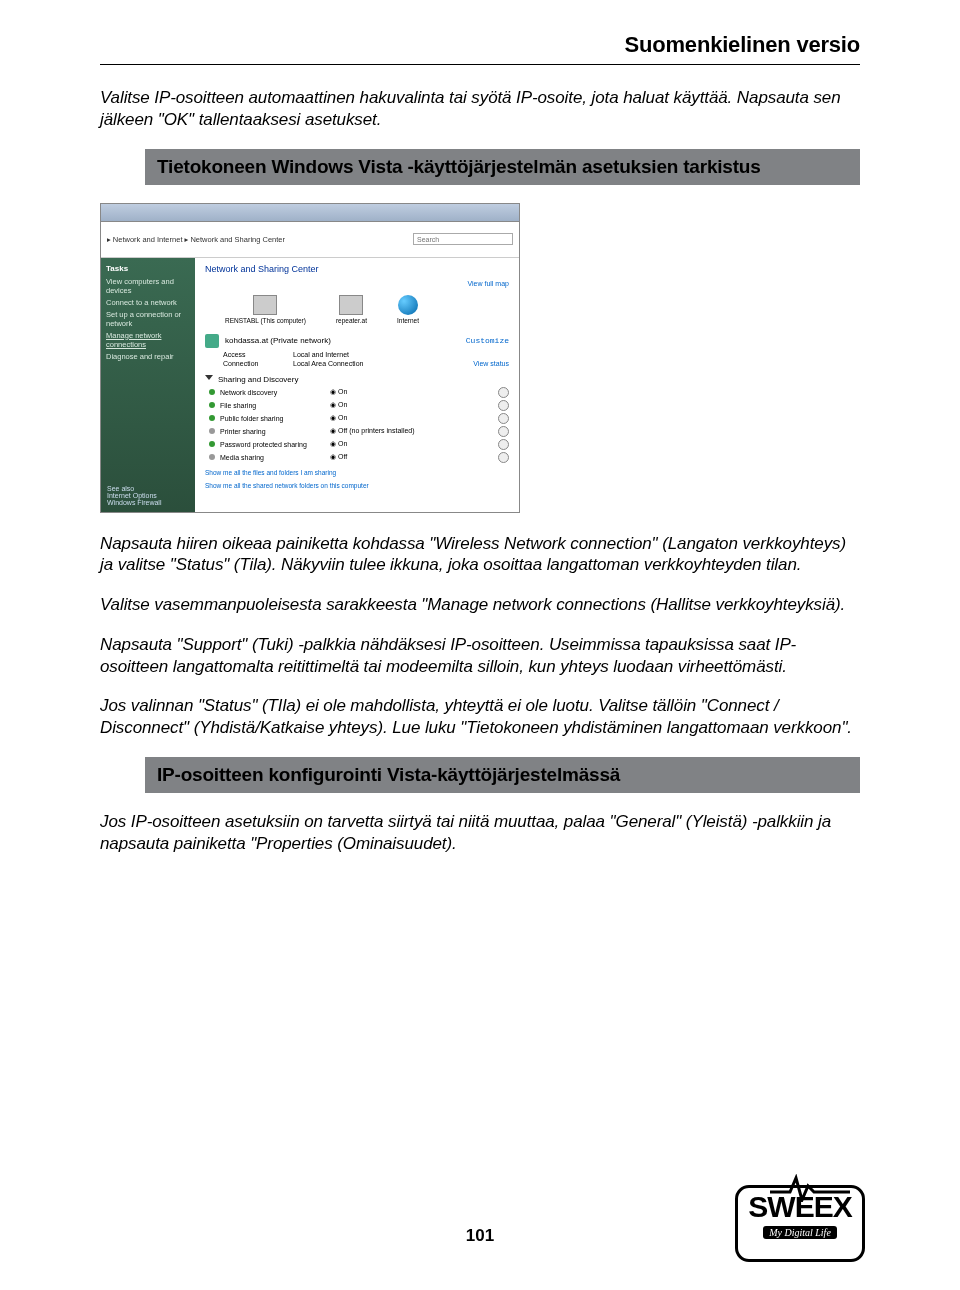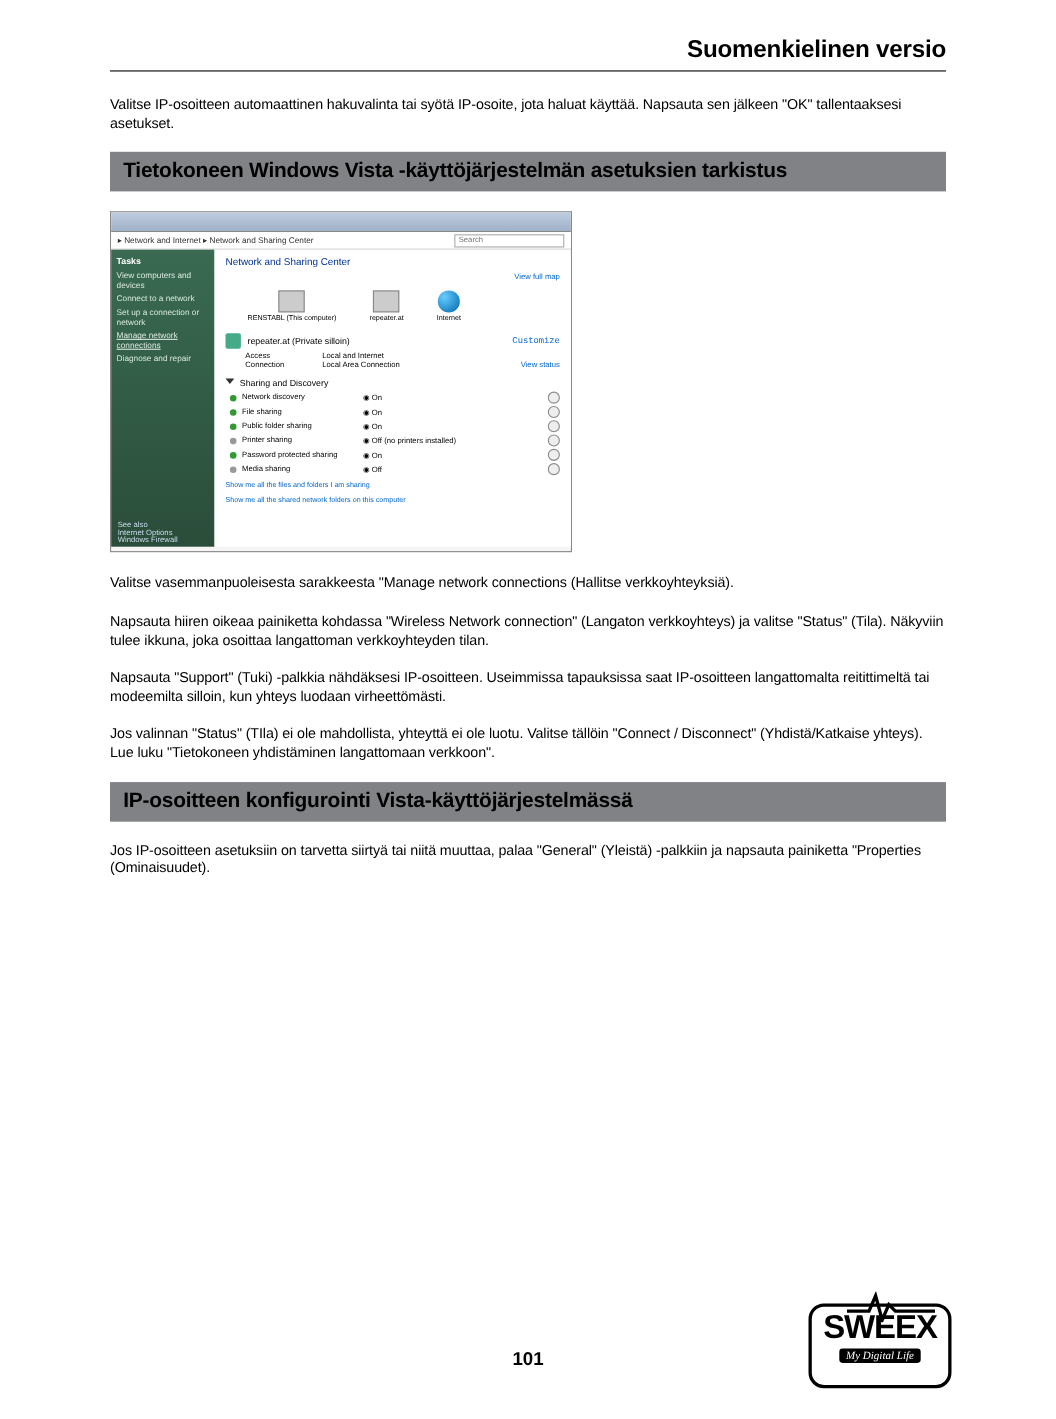--- a/index.html
+++ b/index.html
@@ -20,49 +20,51 @@
   }
   .header-rule {
     margin: 0 100px 22px 100px;
     border: none;
     border-top: 1px solid #000;
   }
   .content {
     padding: 0 100px;
   }
   .para {
-    font-size: 13px;
+    font-size: 17px;
     line-height: 1.28;
     margin-bottom: 18px;
     font-stretch: condensed;
     letter-spacing: -0.1px;
+    font-style: italic;
   }
   .section-bar {
     background: #808285;
     color: #000;
     font-size: 19px;
     font-weight: bold;
     padding: 7px 12px;
     margin-bottom: 18px;
     letter-spacing: -0.2px;
+    margin-left: 45px;
   }
   .arrow { font-family: Arial, sans-serif; }
   .screenshot {
     width: 420px;
     height: 310px;
     margin: 8px 0 20px 0;
     background: #f5f5f5;
     border: 1px solid #888;
     position: relative;
     font-family: "Segoe UI", Tahoma, sans-serif;
     font-size: 8px;
     overflow: hidden;
   }
   .ss-titlebar { height: 18px; background: linear-gradient(#bfcde0,#9fb1c8); border-bottom:1px solid #888; }
-  .ss-addr { height: 16px; background:#fff; border-bottom:1px solid #ccc; display:flex; align-items:center; padding:0 6px; gap:4px; }
+  .ss-addr { height: 36px; background:#fff; border-bottom:1px solid #ccc; display:flex; align-items:center; padding:0 6px; gap:4px; }
   .ss-addr .bc { color:#333; font-size:7.5px; }
   .ss-addr .search { margin-left:auto; width:100px; height:12px; border:1px solid #aaa; background:#fff; font-size:7px; padding:0 3px; }
   .ss-body { display:flex; height: calc(100% - 38px); }
   .ss-side { width:94px; background:linear-gradient(#3a6a52,#2a4d3a); color:#fff; padding:6px 5px; font-size:7.5px; }
   .ss-side .task-hdr { font-weight:bold; margin-bottom:4px; font-size:8px; }
   .ss-side .task { margin:3px 0; color:#d8e8de; }
   .ss-side .task.hl { text-decoration:underline; }
   .ss-side .bottom { position:absolute; bottom:6px; left:6px; font-size:7px; color:#cde; }
   .ss-main { flex:1; background:#fff; padding:6px 10px; }
   .ss-main h4 { font-size:9px; font-weight:normal; color:#003399; margin-bottom:6px; }
@@ -164,21 +166,21 @@
         <h4>Network and Sharing Center</h4>
         <div class="ss-viewmap">View full map</div>
         <div class="ss-map">
           <div class="node"><div class="icon"></div><span>RENSTABL
 (This computer)</span></div>
           <div class="node"><div class="icon"></div><span>repeater.at</span></div>
           <div class="node"><div class="globe"></div><span>Internet</span></div>
         </div>
         <div class="ss-netname">
           <div class="nicon"></div>
-          <span>repeater.at (Private silloin)</span>
+          <span>kohdassa.at (Private network)</span>
           <span style="margin-left:auto;color:#06c;font-family:Liberation Mono, monospace;">Customize</span>
         </div>
         <div class="ss-row">
             <span class="lbl">Access</span>
             <span class="val">Local and Internet</span>
           </div>
         <div class="ss-row">
             <span class="lbl">Connection</span>
             <span class="val">Local Area Connection</span>
             <span class="act">View status</span>
@@ -224,22 +226,22 @@
               <span class="sv">◉ Off</span>
               <span class="btn"></span>
             </div>
           </div>
         <div class="ss-footer">Show me all the files and folders I am sharing</div>
         <div class="ss-footer">Show me all the shared network folders on this computer</div>
       </div>
     </div>
   </div>
 
+  <p class="para">Napsauta hiiren oikeaa painiketta kohdassa "Wireless Network connection" (Langaton verkkoyhteys) ja valitse "Status" (Tila). Näkyviin tulee ikkuna, joka osoittaa langattoman verkkoyhteyden tilan.</p>
   <p class="para">Valitse vasemmanpuoleisesta sarakkeesta "Manage network connections (Hallitse verkkoyhteyksiä).</p>
-  <p class="para">Napsauta hiiren oikeaa painiketta kohdassa "Wireless Network connection" (Langaton verkkoyhteys) ja valitse "Status" (Tila). Näkyviin tulee ikkuna, joka osoittaa langattoman verkkoyhteyden tilan.</p>
   <p class="para">Napsauta "Support" (Tuki) -palkkia nähdäksesi IP-osoitteen. Useimmissa tapauksissa saat IP-osoitteen langattomalta reitittimeltä tai modeemilta silloin, kun yhteys luodaan virheettömästi.</p>
   <p class="para">Jos valinnan "Status" (TIla) ei ole mahdollista, yhteyttä ei ole luotu. Valitse tällöin "Connect / Disconnect" (Yhdistä/Katkaise yhteys). Lue luku "Tietokoneen yhdistäminen langattomaan verkkoon".</p>
 
   <div class="section-bar">IP-osoitteen konfigurointi Vista-käyttöjärjestelmässä</div>
   <p class="para">Jos IP-osoitteen asetuksiin on tarvetta siirtyä tai niitä muuttaa, palaa "General" (Yleistä) -palkkiin ja napsauta painiketta "Properties (Ominaisuudet).</p>
 
 </div>
 
 <div class="page-num">101</div>
 

